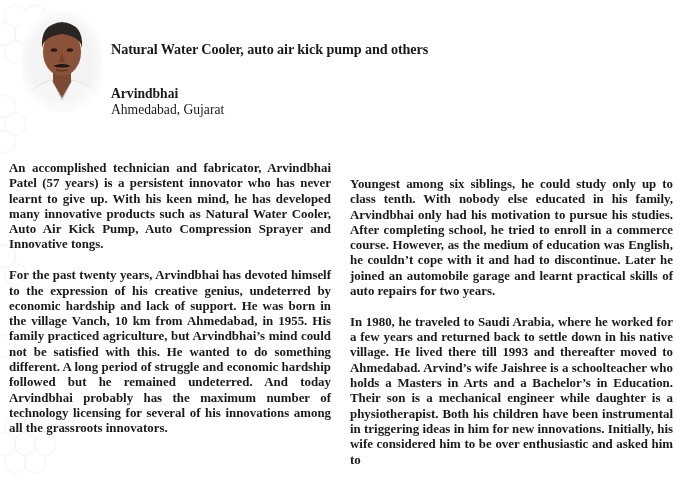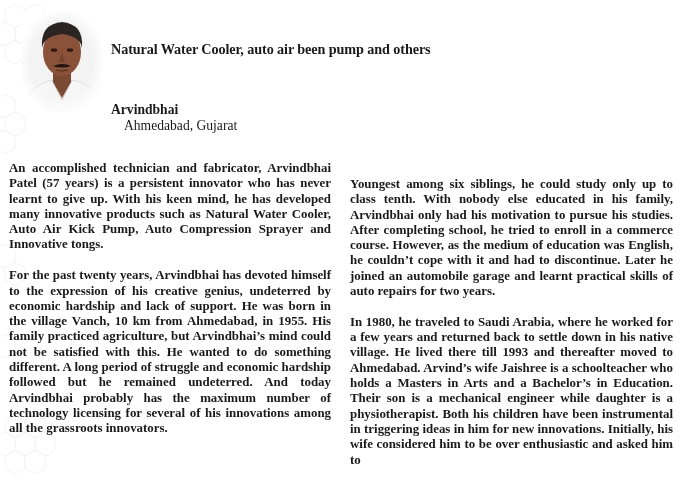--- a/index.html
+++ b/index.html
@@ -44,25 +44,23 @@
       position: absolute;
       left: 111px;
       top: 86px;
       font-family: "Liberation Serif", serif;
       font-size: 13.6px;
       line-height: 15.5px;
     }
     .person .nm {
       font-weight: bold;
       display: block;
-      margin-top: 16px;
     }
     .person .loc {
       display: block;
-      margin-left: 13px;
     }
     .col {
       position: absolute;
       top: 161px;
       width: 322px;
       font-family: "Liberation Serif", serif;
       font-size: 12.9px;
       line-height: 15.3px;
       text-align: justify;
       text-align-last: left;
@@ -122,21 +120,21 @@
   <ellipse cx="48" cy="38" rx="3.2" ry="1.8" fill="#2b1a14"></ellipse>
 
   <path d="M40 40 L37 50 L43 50 Z" fill="#74432e"></path>
 
   <path d="M31 54 Q40 50 49 54 Q40 57 31 54 Z" fill="#1f1715"></path>
 
   <path d="M34 58 Q40 60 46 58" fill="none" stroke="#4a2a1f" stroke-width="1"></path>
   <rect x="0" y="0" width="80" height="100" fill="url(#fade)"></rect>
 </svg>
 
-<div class="title">Natural Water Cooler, auto air been pump and others</div>
+<div class="title">Natural Water Cooler, auto air kick pump and others</div>
 
 <div class="person">
   <span class="nm">Arvindbhai</span>
   <span class="loc">Ahmedabad, Gujarat</span>
 </div>
 
 <div class="col col-left">
   <p>An accomplished technician and fabricator, Arvindbhai Patel (57 years) is a persistent innovator who has never learnt to give up. With his keen mind, he has developed many innovative products such as Natural Water Cooler, Auto Air Kick Pump, Auto Compression Sprayer and Innovative tongs.</p>
   <p>For the past twenty years, Arvindbhai has devoted himself to the expression of his creative genius, undeterred by economic hardship and lack of support. He was born in the village Vanch, 10 km from Ahmedabad, in 1955.  His family practiced agriculture, but Arvindbhai’s mind could not be satisfied with this. He wanted to do something different.  A long period of struggle and economic hardship followed but he remained undeterred. And today Arvindbhai probably has the maximum number of technology licensing for several of his innovations among all the grassroots innovators.</p>
 </div>

